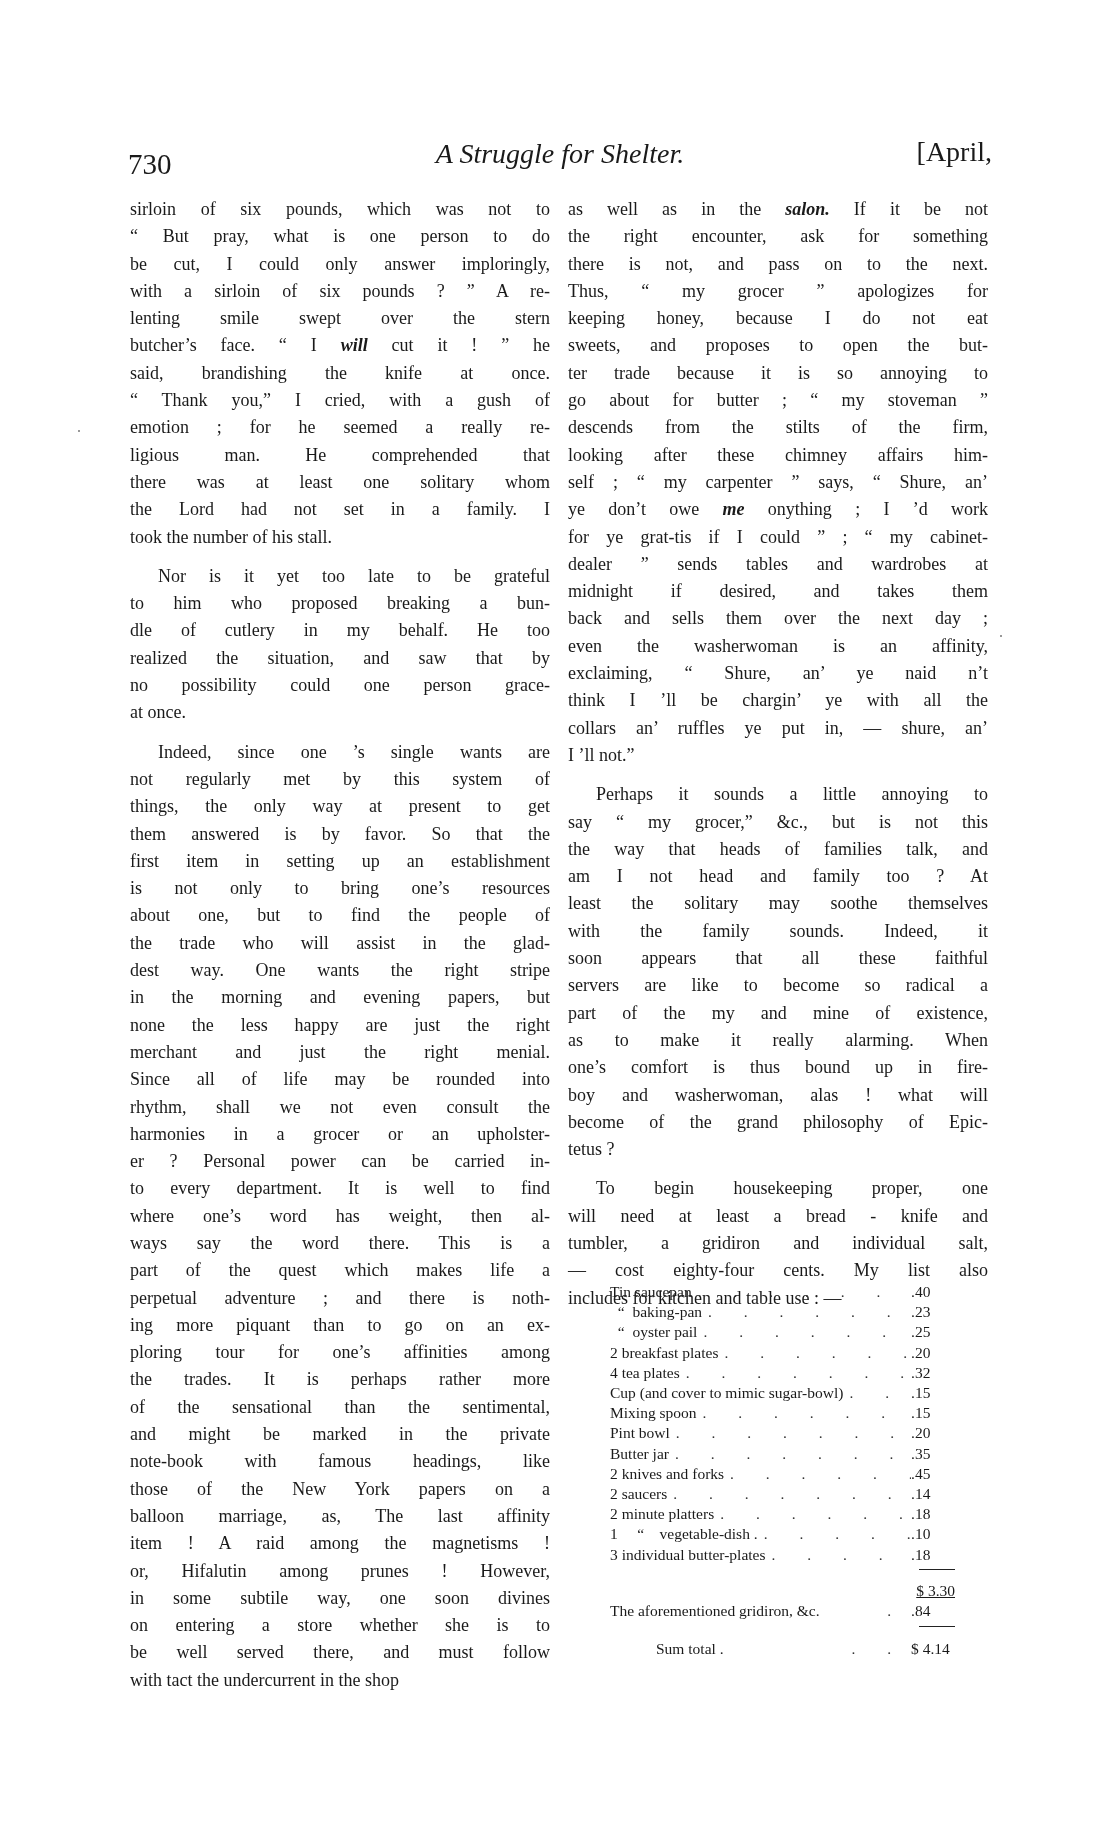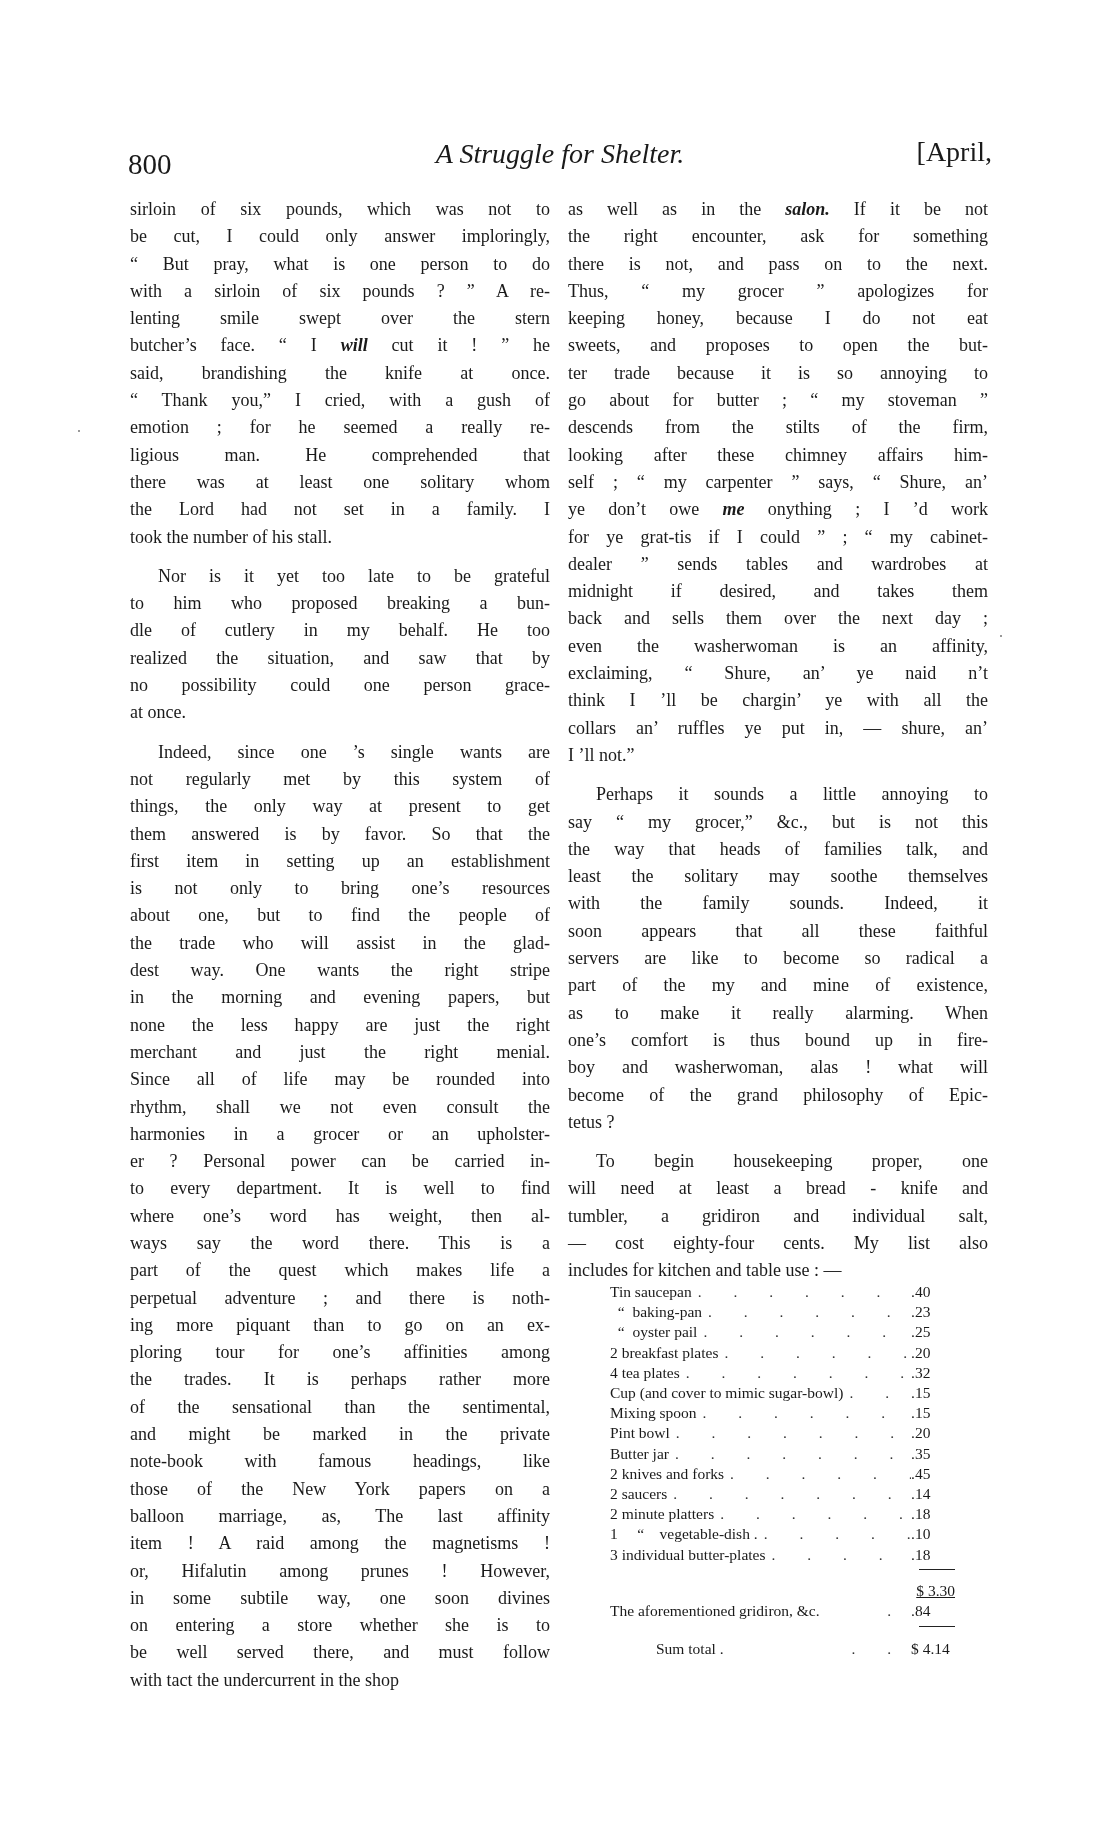--- a/index.html
+++ b/index.html
@@ -43,29 +43,29 @@
     .rule { width: 36px; border-top: 1.5px solid #222; }
     .subtotal-row { display: flex; justify-content: flex-end; margin-top: 6px; text-decoration: underline; }
     .sum-row { display: flex; align-items: baseline; margin-top: 8px; }
     .sum-label { margin-left: 46px; }
     .speck { position: absolute; width: 2px; height: 2px; background: #777; border-radius: 1px; }
   </style>
 </head>
 <body>
 
 <div class="header">
-  <span class="page-number">800</span>
+  <span class="page-number">730</span>
   <span class="running-title">A Struggle for Shelter.</span>
   <span class="issue-month">[April,</span>
 </div>
 
 <div class="col col-left" id="left-col">
     <span class="line">sirloin of six pounds, which was not to</span>
+    <span class="line">“ But pray, what is one person to do</span>
     <span class="line">be cut, I could only answer imploringly,</span>
-    <span class="line">“ But pray, what is one person to do</span>
     <span class="line">with a sirloin of six pounds ? ”  A re-</span>
     <span class="line">lenting smile swept over the stern</span>
     <span class="line">butcher’s face.  “ I <em>will</em> cut it ! ” he</span>
     <span class="line">said, brandishing the knife at once.</span>
     <span class="line">“ Thank you,” I cried, with a gush of</span>
     <span class="line">emotion ; for he seemed a really re-</span>
     <span class="line">ligious man.  He comprehended that</span>
     <span class="line">there was at least one solitary whom</span>
     <span class="line">the Lord had not set in a family.  I</span>
     <span class="line last">took the number of his stall.</span>
@@ -129,20 +129,21 @@
     <span class="line">midnight if desired, and takes them</span>
     <span class="line">back and sells them over the next day ;</span>
     <span class="line">even the washerwoman is an affinity,</span>
     <span class="line">exclaiming, “ Shure, an’ ye naid n’t</span>
     <span class="line">think I ’ll be chargin’ ye with all the</span>
     <span class="line">collars an’ ruffles ye put in, — shure, an’</span>
     <span class="line last">I ’ll not.”</span>
     <span class="line indent">Perhaps it sounds a little annoying to</span>
     <span class="line">say “ my grocer,” &amp;c., but is not this</span>
     <span class="line">the way that heads of families talk, and</span>
+    <span class="line">am I not head and family too ?  At</span>
     <span class="line">least the solitary may soothe themselves</span>
     <span class="line">with the family sounds.  Indeed, it</span>
     <span class="line">soon appears that all these faithful</span>
     <span class="line">servers are like to become so radical a</span>
     <span class="line">part of the my and mine of existence,</span>
     <span class="line">as to make it really alarming.  When</span>
     <span class="line">one’s comfort is thus bound up in fire-</span>
     <span class="line">boy and washerwoman, alas ! what will</span>
     <span class="line">become of the grand philosophy of Epic-</span>
     <span class="line last">tetus ?</span>

